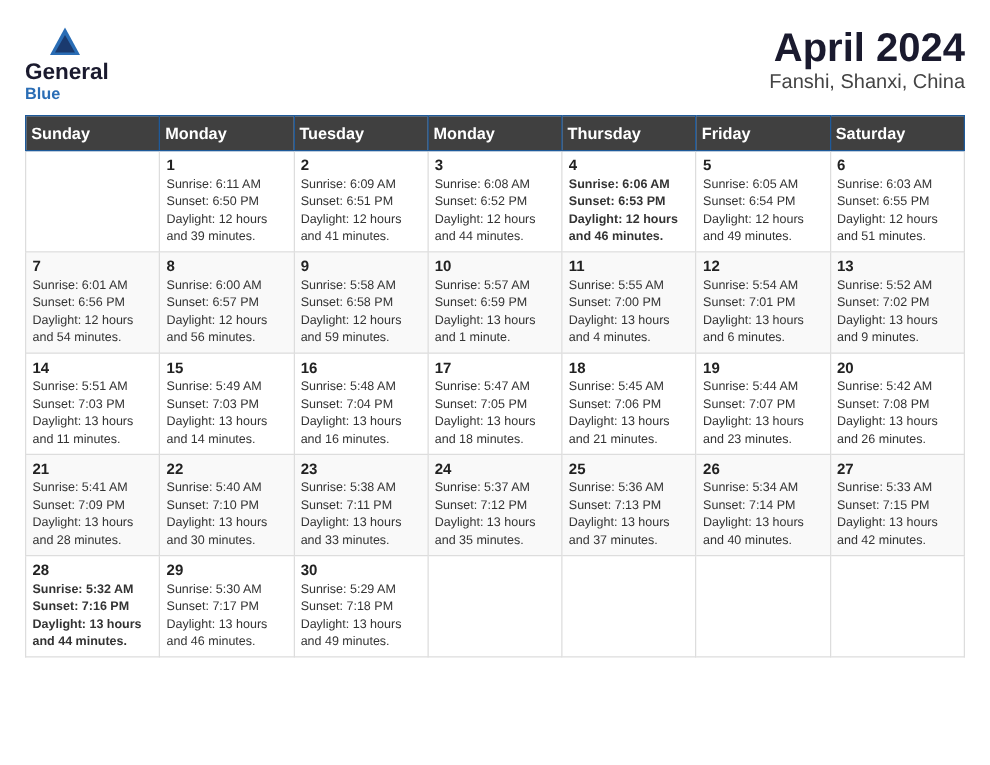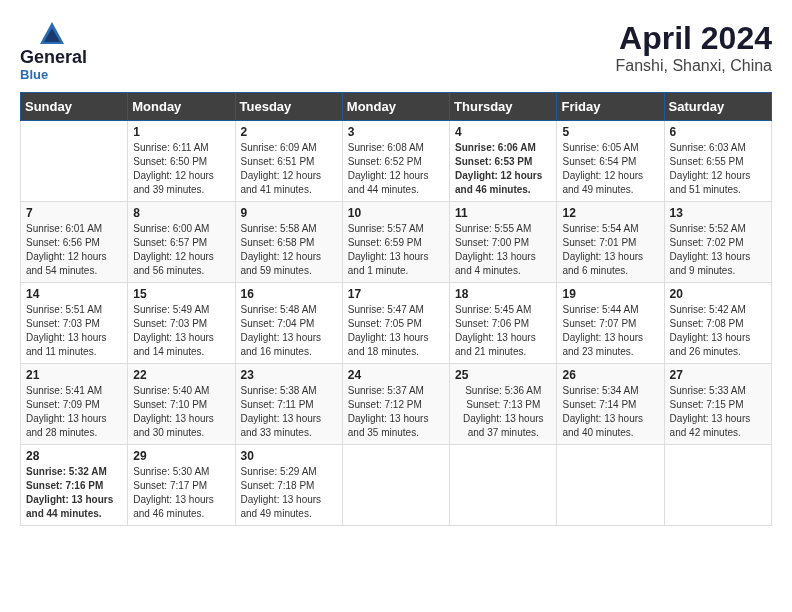--- a/index.html
+++ b/index.html
@@ -301,21 +301,21 @@
         </td>
         <td>
           <span class="day-number">24</span>
           <div class="day-info" style="white-space: pre-line;">Sunrise: 5:37 AM
 Sunset: 7:12 PM
 Daylight: 13 hours
 and 35 minutes.</div>
         </td>
         <td>
           <span class="day-number">25</span>
-          <div class="day-info" style="white-space: pre-line; text-align: center;">Sunrise: 5:36 AM
+          <div class="day-info" style="white-space: pre-line;">Sunrise: 5:36 AM
 Sunset: 7:13 PM
 Daylight: 13 hours
 and 37 minutes.</div>
         </td>
         <td>
           <span class="day-number">26</span>
           <div class="day-info" style="white-space: pre-line;">Sunrise: 5:34 AM
 Sunset: 7:14 PM
 Daylight: 13 hours
 and 40 minutes.</div>

